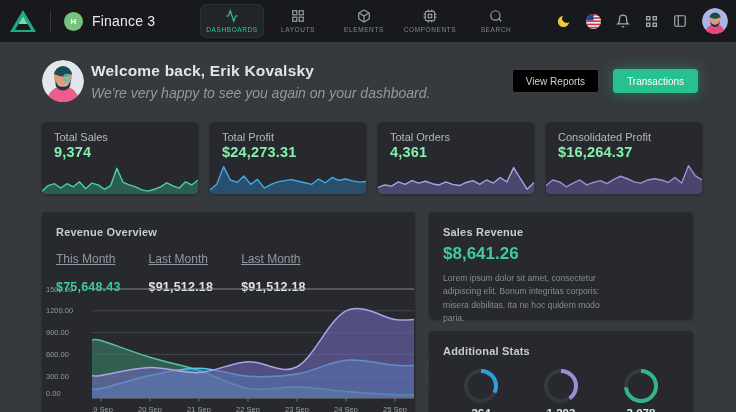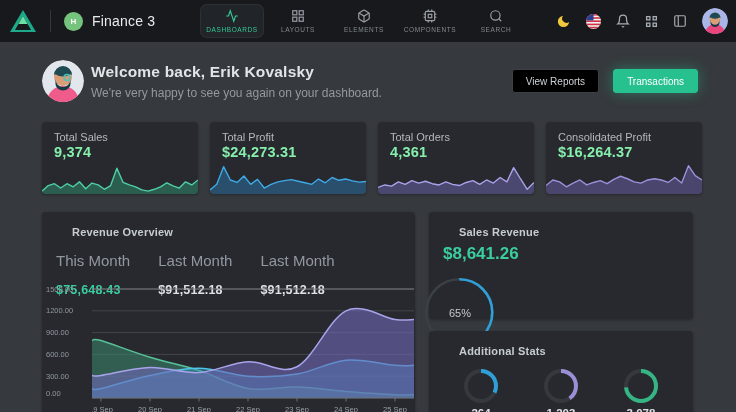--- a/index.html
+++ b/index.html
@@ -22,41 +22,41 @@
   .nav-item.active svg { stroke:#35c796; }
   .nav-right { position:absolute; right:8px; top:0; height:42px; display:flex; align-items:center; gap:15px; }
   .nav-icon { cursor:pointer; display:flex; align-items:center; }
   .nav-avatar { width:26px; height:26px; border-radius:50%; overflow:hidden; cursor:pointer; }
 
   
   .welcome { position:absolute; top:58px; left:42px; right:38px; height:46px; display:flex; align-items:center; }
   .welcome-avatar { width:42px; height:42px; border-radius:50%; overflow:hidden; flex:0 0 auto; }
   .welcome-text { margin-left:7px; }
   .welcome-title { color:#e2e5e8; font-size:15.5px; font-weight:bold; letter-spacing:.2px; }
-  .welcome-sub { color:#93999f; font-size:12px; margin-top:5px; }
+  .welcome-sub { color:#93999f; font-size:14px; margin-top:5px;font-style:italic; }
   .welcome-actions { margin-left:auto; display:flex; gap:14px; }
   .btn { height:24px; padding:0 13px; font-size:10px; border-radius:3px; display:flex; align-items:center; cursor:pointer; font-family:"Liberation Sans",sans-serif; }
   .btn-dark { background:#000000; border:1px solid #3b4045; color:#cdd1d5; }
   .btn-teal { background:#27c08f; border:1px solid #27c08f; color:#fff; box-shadow:0 0 14px rgba(39,192,143,.45); }
 
   
   .cards { position:absolute; top:122px; left:42px; display:flex; gap:12px; }
   .card { position:relative; width:156px; height:72px; background:#27292e; border-radius:4px; box-shadow:0 1px 3px rgba(0,0,0,.3); overflow:hidden; }
   .card-label { position:absolute; top:9px; left:12px; font-size:11px; color:#b3b8be; }
   .card-value { position:absolute; top:22px; left:12px; font-size:14.5px; font-weight:bold; color:#86efac; letter-spacing:.2px; }
   .spark-box { position:absolute; left:0; right:0; bottom:0; height:34px; }
   .spark-box svg { display:block; }
 
   
   .panel { position:absolute; background:#27292e; border-radius:4px; box-shadow:0 1px 3px rgba(0,0,0,.3); }
-  .panel-title { font-size:11px; font-weight:bold; color:#c7ccd1; letter-spacing:.2px;margin-left:16px; }
+  .panel-title { font-size:11px; font-weight:bold; color:#c7ccd1; letter-spacing:.2px; }
 
   .revenue-panel { left:42px; top:212px; width:373px; height:230px; padding:14px; }
   .rev-stats { display:flex; gap:28px; margin-top:14px; }
-  .rev-stat .lbl { font-size:15px; color:#9298a0; }
+  .rev-stat .lbl { font-size:12px; color:#9298a0;text-decoration:underline; }
   .rev-stat .val { font-size:12.5px; font-weight:bold; color:#dfe2e5; margin-top:14px; letter-spacing:.2px; }
   .rev-stat .val.green { color:#3bcd9e; }
   .rev-chart { position:absolute; left:4px; top:72px; right:9px; height:140px; }
   .rev-ylabels { position:absolute; left:0; top:0; width:40px; height:120px; }
   .rev-ylabels div { position:absolute; right:0; width:40px; text-align:left; font-size:7.5px; color:#9298a0; }
   .rev-plot { position:absolute; left:46px; top:0; }
 
   .sales-panel { left:429px; top:212px; width:264px; height:107px; padding:14px; }
   .sales-value { font-size:17px; font-weight:bold; color:#3bcd9e; margin-top:6px; }
   .sales-desc { width:168px; margin-top:8px; font-size:8.6px; line-height:1.55; color:#868c93; }
@@ -309,20 +309,21 @@
             <text x="254" y="128" text-anchor="middle" fill="#9aa0a6" font-size="7.5" font-family="Liberation Sans, sans-serif">24 Sep</text>
             <line x1="303" y1="114" x2="303" y2="117.5" stroke="#6b7076" stroke-width="1"></line>
             <text x="303" y="128" text-anchor="middle" fill="#9aa0a6" font-size="7.5" font-family="Liberation Sans, sans-serif">25 Sep</text>
           </svg></div>
     </div>
   </section>
 
   <section class="panel sales-panel">
     <div class="panel-title">Sales Revenue</div>
     <div class="sales-value">$8,641.26</div>
+    <div class="sales-desc">Lorem ipsum dolor sit amet, consectetur adipiscing elit. Bonum integritas corporis: misera debilitas. Ita ne hoc quidem modo paria.</div>
     <div class="sales-donut donut-wrap">
       <div class="donut-text">65%</div>
     <svg width="68.6" height="68.6" viewBox="0 0 68.6 68.6" style="position: absolute; inset: 0px;">
           <circle cx="34.3" cy="34.3" r="33" fill="none" stroke="#3b4046" stroke-width="2.6"></circle>
           <circle cx="34.3" cy="34.3" r="33" fill="none" stroke="#2f9fd8" stroke-width="2.6" stroke-dasharray="134.77432483900213 207.34511513692635" stroke-linecap="butt" transform="rotate(-90 34.3 34.3)"></circle>
         </svg>
       </div>
   </section>
 
   <section class="panel stats-panel">

